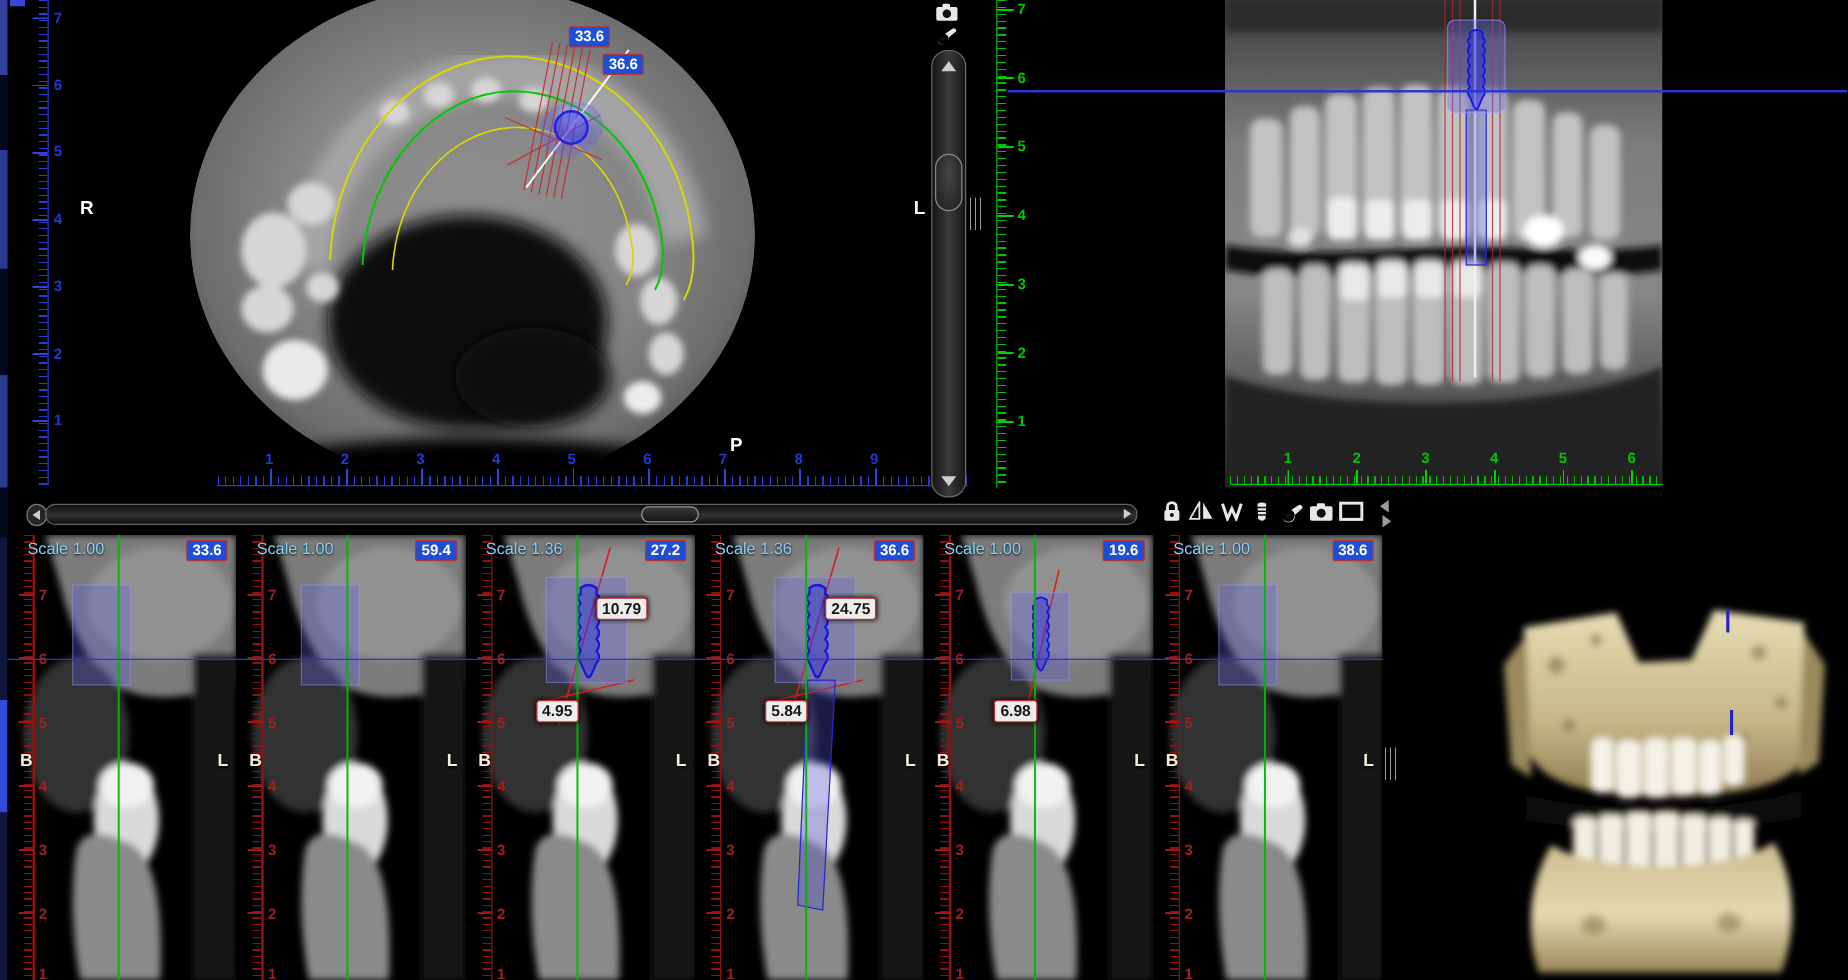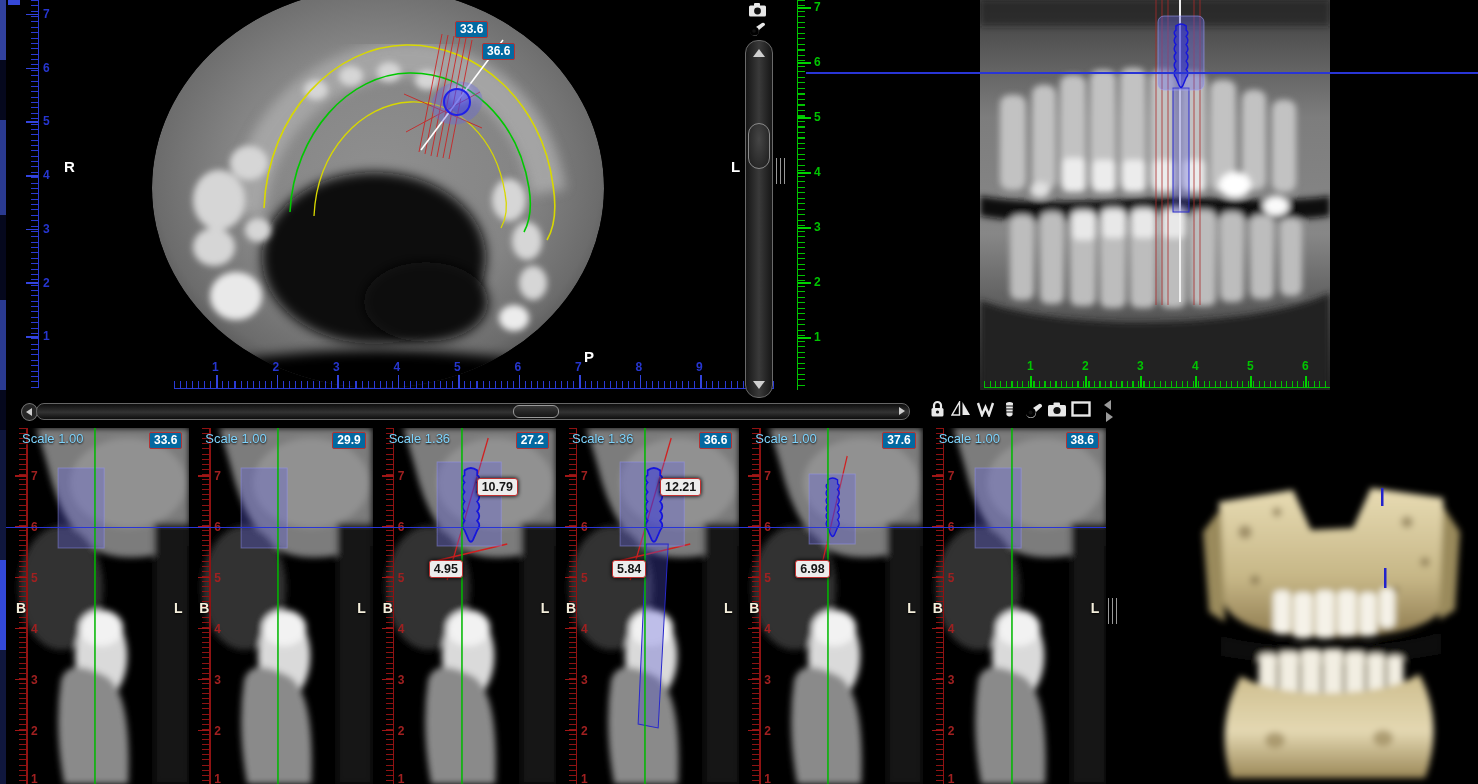--- a/index.html
+++ b/index.html
@@ -39,21 +39,21 @@
   
   .pgh{left:984px;top:354px;width:350px;height:38px;}
   .pgh::before{content:'';position:absolute;left:0;top:33px;width:346px;height:1px;background:#00c400;}
   .pgh .tmin{position:absolute;left:0;top:27px;width:346px;height:6px;
     background:repeating-linear-gradient(to right,#00c400 0 1px,transparent 1px 5.5px);}
   .pgh .tmaj{position:absolute;left:46px;top:22px;width:290px;height:11px;
     background:repeating-linear-gradient(to right,#00d400 0 1.5px,transparent 1.5px 55px);}
   .pgh .num{top:5px;color:#00c400;left:calc(43px + var(--i)*55px);}
   
   .orient{position:absolute;color:#fff;font-weight:bold;font-size:15px;text-shadow:0 1px 2px #000;}
-  .badge{position:absolute;background:#0369a1;border:1px solid #b43434;color:#fff;
+  .badge{position:absolute;background:#1d4ed8;border:1px solid #b43434;color:#fff;
     font-weight:bold;font-size:12px;line-height:15px;padding:0 4px;border-radius:2px;text-shadow:none;}
   .mlabel{position:absolute;background:#ededed;border:1px solid #c03030;color:#151515;
     font-weight:bold;font-size:12.5px;line-height:16px;padding:0 4px;border-radius:3px;box-shadow:0 0 4px #000;z-index:6;}
   .mlabel:empty{display:none;}
   
   .vtrack{left:745px;top:40px;width:26px;height:356px;border-radius:13px;border:1px solid #6a6a6a;
     background:linear-gradient(to right,#161616,#3a3a3a 50%,#161616);}
   .vthumb{position:absolute;left:2px;top:82px;width:20px;height:44px;border-radius:11px;
     border:1px solid #8a8a8a;background:radial-gradient(ellipse at 50% 35%,#454545,#1d1d1d);}
   .arrow{width:0;height:0;position:absolute;}
@@ -455,21 +455,21 @@
           <i class="tmaj"></i>
           <span class="rnum">7</span>
           <span class="rnum">6</span>
           <span class="rnum">5</span>
           <span class="rnum">4</span>
           <span class="rnum">3</span>
           <span class="rnum">2</span>
           <span class="rnum">1</span>
         </div>
         <span class="scale-label">Scale 1.00</span>
-        <span class="badge slice-badge">29.9</span>
+        <span class="badge slice-badge">59.4</span>
 
         <span class="olabel ol-b">B</span>
         <span class="olabel ol-l">L</span>
       </div>
 
       <div class="section" data-variant="implant" style="--i: 2;">
         <svg class="sec-img" viewBox="0 0 183 356" preserveAspectRatio="none">
           <g filter="url(#f3)">
             <path d="M30,0 L183,0 L183,118 Q120,140 85,120 Q55,95 42,40 Q36,18 30,0 Z" fill="#7c7c7c"></path>
             <ellipse cx="122" cy="55" rx="58" ry="45" fill="#919191"></ellipse>
@@ -553,21 +553,21 @@
           <span class="rnum">7</span>
           <span class="rnum">6</span>
           <span class="rnum">5</span>
           <span class="rnum">4</span>
           <span class="rnum">3</span>
           <span class="rnum">2</span>
           <span class="rnum">1</span>
         </div>
         <span class="scale-label">Scale 1.36</span>
         <span class="badge slice-badge">36.6</span>
-        <span class="mlabel m-top">12.21</span>
+        <span class="mlabel m-top">24.75</span>
         <span class="mlabel m-bottom">5.84</span>
         <span class="olabel ol-b">B</span>
         <span class="olabel ol-l">L</span>
       </div>
 
       <div class="section" data-variant="implant-small" style="--i: 4;">
         <svg class="sec-img" viewBox="0 0 183 356" preserveAspectRatio="none">
           <g filter="url(#f3)">
             <path d="M30,0 L183,0 L183,118 Q120,140 85,120 Q55,95 42,40 Q36,18 30,0 Z" fill="#7c7c7c"></path>
             <ellipse cx="122" cy="55" rx="58" ry="45" fill="#919191"></ellipse>
@@ -601,21 +601,21 @@
           <i class="tmaj"></i>
           <span class="rnum">7</span>
           <span class="rnum">6</span>
           <span class="rnum">5</span>
           <span class="rnum">4</span>
           <span class="rnum">3</span>
           <span class="rnum">2</span>
           <span class="rnum">1</span>
         </div>
         <span class="scale-label">Scale 1.00</span>
-        <span class="badge slice-badge">37.6</span>
+        <span class="badge slice-badge">19.6</span>
 
         <span class="mlabel m-bottom">6.98</span>
         <span class="olabel ol-b">B</span>
         <span class="olabel ol-l">L</span>
       </div>
 
       <div class="section" data-variant="region" style="--i: 5;">
         <svg class="sec-img" viewBox="0 0 183 356" preserveAspectRatio="none">
           <g filter="url(#f3)">
             <path d="M30,0 L183,0 L183,118 Q120,140 85,120 Q55,95 42,40 Q36,18 30,0 Z" fill="#7c7c7c"></path>

